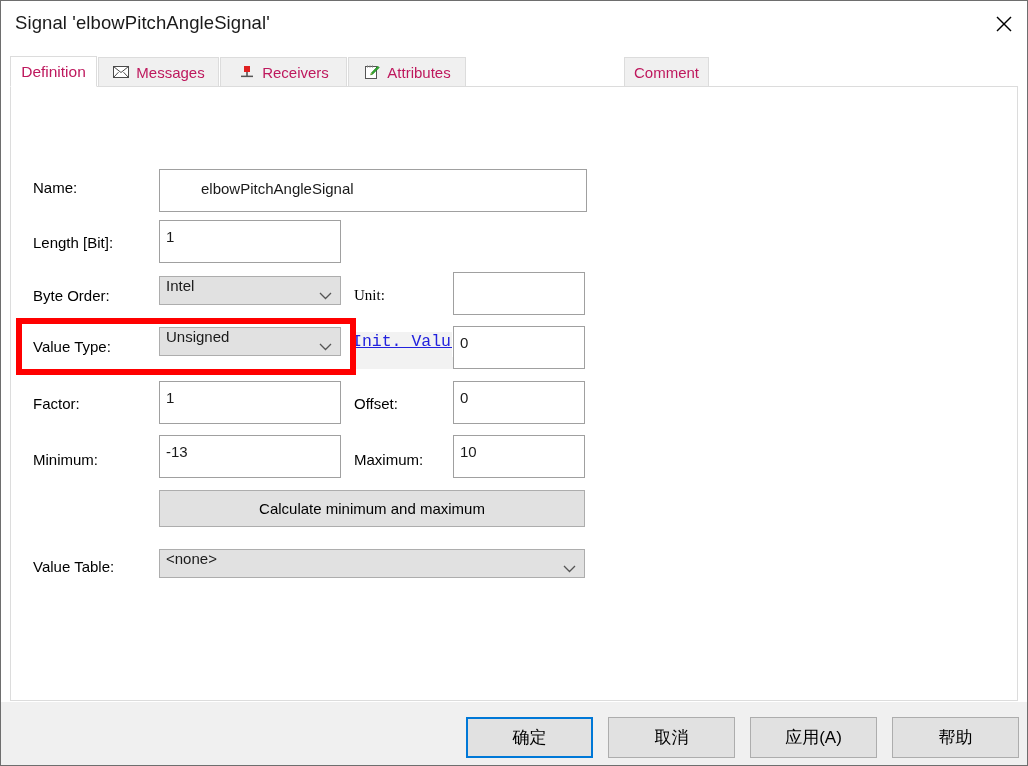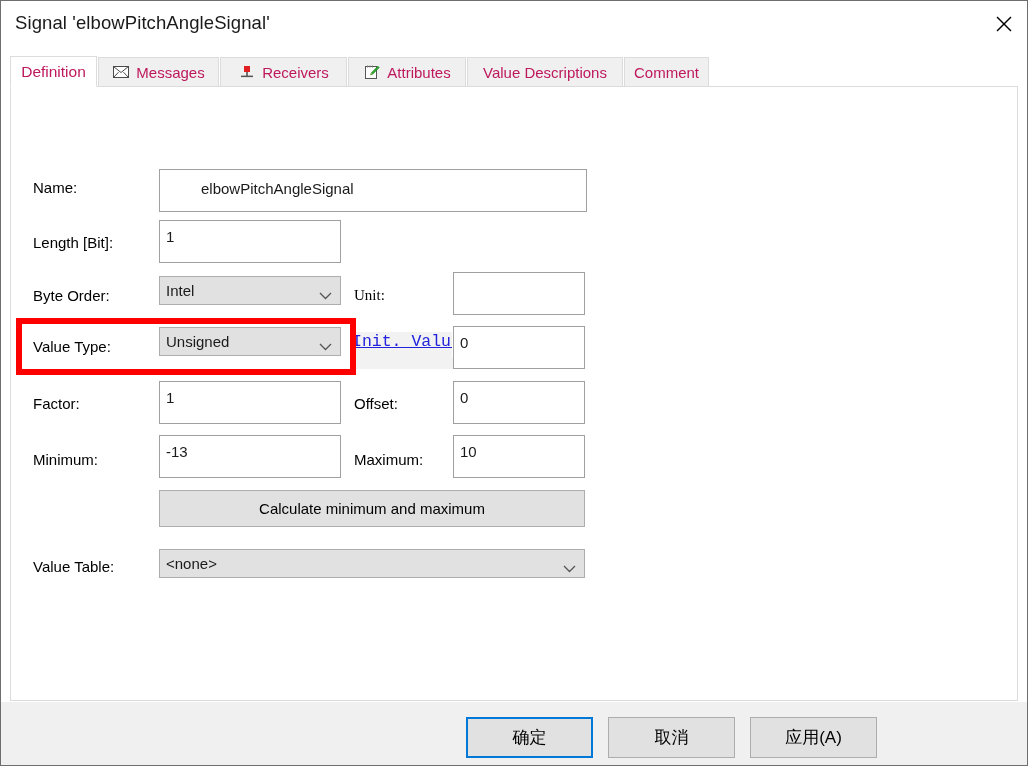--- a/index.html
+++ b/index.html
@@ -127,21 +127,20 @@
   }
   .combo {
     position: absolute;
     box-sizing: border-box;
     background: #e1e1e1;
     border: 1px solid #adadad;
     font-size: 15px;
     color: #1a1a1a;
     padding: 0 26px 0 6px;
     display: flex;
-    align-items: center;
     white-space: nowrap;
     overflow: hidden;
   }
   .combo .chev {
     position: absolute;
     right: 8px;
     top: 50%;
     transform: translateY(-50%);
     width: 13px;
     height: 9px;
@@ -281,23 +280,20 @@
           <line x1="3.5" y1="1.5" x2="3.5" y2="3.5" stroke="#777777" stroke-width="1"></line>
           <line x1="6" y1="1.5" x2="6" y2="3.5" stroke="#777777" stroke-width="1"></line>
           <line x1="8.5" y1="1.5" x2="8.5" y2="3.5" stroke="#777777" stroke-width="1"></line>
           <path d="M13.8 2.2 L15.2 3.6 L8.6 10.2 L6.7 10.8 L7.3 9.0 Z" fill="#33aa33" stroke="#1d7a1d" stroke-width="0.7"></path>
           <path d="M6.7 10.8 L7.3 9.0 L8.0 9.7 Z" fill="#f4d03f"></path>
         </svg>
       </span>
       <span>Attributes</span>
     </div>
 
-    <div class="tab" style="left:457px; width:156px;">
-      <span>Value Descriptions</span>
-    </div>
 
     <div class="tab" style="left:614px; width:85px;">
       <span>Comment</span>
     </div>
   </div>
 
   <div class="panel">
 
     <div class="label" style="left:22px; top:92px;">Name:</div>
     <div class="field" style="left:148px; top:82px; width:428px; height:43px; line-height:38px; padding-top:0;padding-left:41px;">elbowPitchAngleSignal</div>
@@ -359,15 +355,16 @@
   <div class="initlink-wrap">
     <span class="initlink">Init. Value</span>
   </div>
 
   <div class="redbox"></div>
 
   <div class="footer">
     <div class="dlgbtn default" style="left:465px;">确定</div>
     <div class="dlgbtn" style="left:749px;">应用(A)</div>
     <div class="dlgbtn" style="left:607px;">取消</div>
+    <div class="dlgbtn" style="left:891px;">帮助</div>
   </div>
 
 </div>
 
 </body></html>

